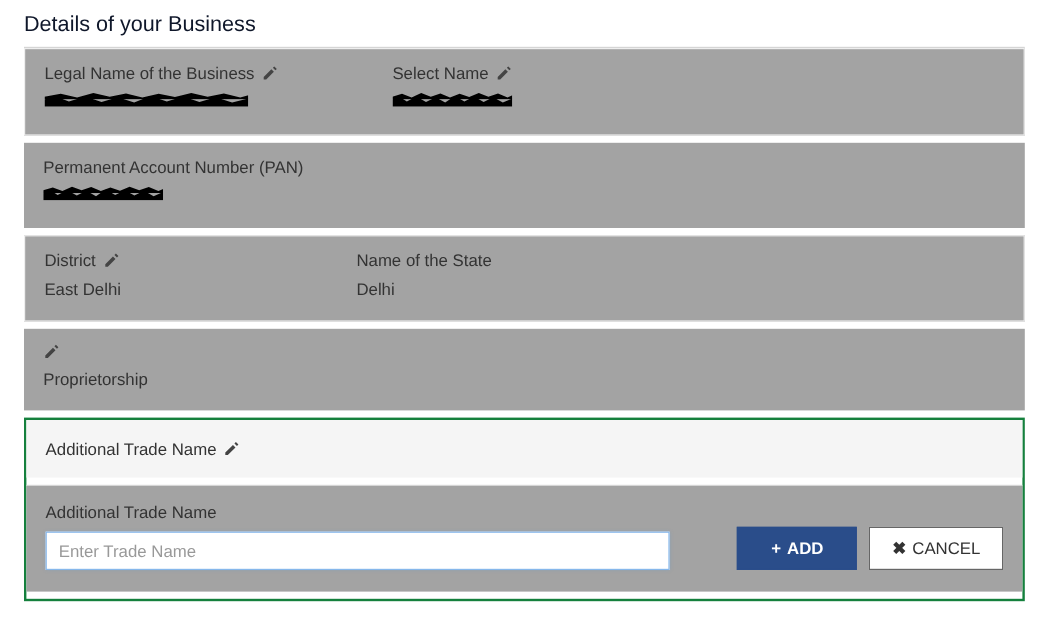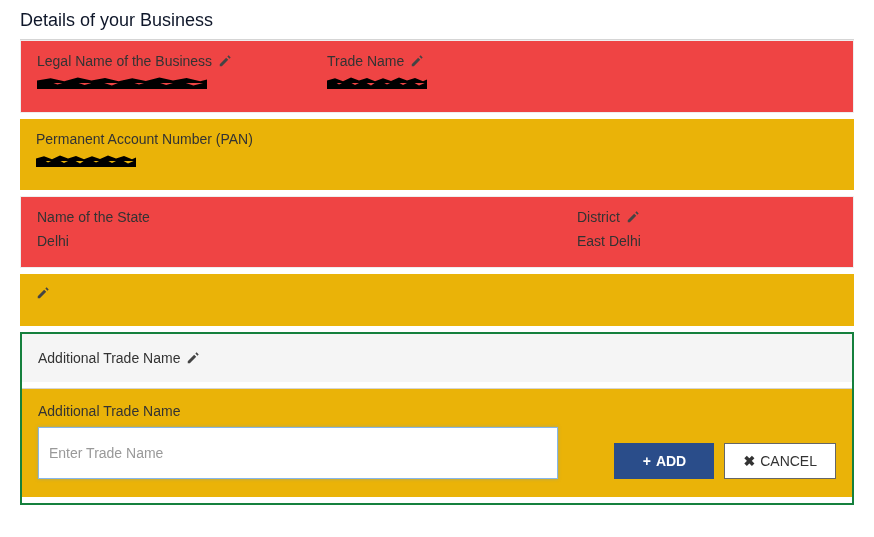--- a/index.html
+++ b/index.html
@@ -16,27 +16,27 @@
       font-size: 18px;
       font-weight: normal;
       margin-bottom: 8px;
     }
     .hr-line {
       border: none;
       border-top: 1px solid #d5d5d5;
       margin-bottom: 0;
     }
     .panel {
-      background: #ef4444;
+      background: #a3a3a3;
       padding: 12px 16px 18px 16px;
       margin-bottom: 6px;
       border: 1px solid #eee;
     }
     .panel-white {
-      background: #eab308;
+      background: #a3a3a3;
       padding: 12px 16px 18px 16px;
       margin-bottom: 6px;
     }
     .row { display: flex; }
     .field-group { flex: 1; }
     .field-group.narrow { flex: 0 0 290px; }
     .field-group.wide { flex: 0 0 380px; }
     .field-label {
       color: #333;
       font-size: 14px;
@@ -108,21 +108,21 @@
       flex: 0 0 520px;
     }
     .input-label {
       color: #333;
       font-size: 14px;
       margin-bottom: 8px;
       display: block;
     }
     .text-input {
       width: 100%;
-      height: 52px;
+      height: 32px;
       padding: 6px 10px;
       border: 1px solid #86b7eb;
       outline: none;
       font-size: 14px;
       color: #333;
       box-shadow: 0 0 3px rgba(100,160,220,0.5);
     }
     .text-input::placeholder { color: #999; }
     .btn-group {
       display: flex;
@@ -175,21 +175,21 @@
               <path d="M12.1 1.5l2.4 2.4-1.4 1.4-2.4-2.4 1.4-1.4zM2 11.6l7.3-7.3 2.4 2.4L4.4 14H2v-2.4z"></path>
             </svg>
         </span>
       </div>
       <div class="field-value">
         <span class="redacted scribble" style="width:170px"></span>
       </div>
     </div>
     <div class="field-group">
       <div class="field-label">
-        <span>Trade Name</span>
+        <span>Select Name</span>
         <span class="pencil-icon">
           <svg viewBox="0 0 16 16">
               <path d="M12.1 1.5l2.4 2.4-1.4 1.4-2.4-2.4 1.4-1.4zM2 11.6l7.3-7.3 2.4 2.4L4.4 14H2v-2.4z"></path>
             </svg>
         </span>
       </div>
       <div class="field-value">
         <span class="redacted scribble" style="width:100px"></span>
       </div>
     </div>
@@ -204,48 +204,49 @@
       </div>
       <div class="field-value">
         <span class="redacted scribble" style="width:100px"></span>
       </div>
     </div>
   </div>
 </div>
 
 <div class="panel">
   <div class="row">
-    <div class="field-group" style="flex:0 0 540px">
-      <div class="field-label">
-        <span>Name of the State</span>
-      </div>
-      <div class="field-value">Delhi</div>
-    </div>
     <div class="field-group">
       <div class="field-label">
         <span>District</span>
         <span class="pencil-icon">
           <svg viewBox="0 0 16 16">
               <path d="M12.1 1.5l2.4 2.4-1.4 1.4-2.4-2.4 1.4-1.4zM2 11.6l7.3-7.3 2.4 2.4L4.4 14H2v-2.4z"></path>
             </svg>
         </span>
       </div>
       <div class="field-value">East Delhi</div>
+    </div>
+    <div class="field-group" style="flex:0 0 540px">
+      <div class="field-label">
+        <span>Name of the State</span>
+      </div>
+      <div class="field-value">Delhi</div>
     </div>
   </div>
 </div>
 
 <div class="panel-white">
   <div class="field-label">
     <span class="pencil-icon">
       <svg viewBox="0 0 16 16">
           <path d="M12.1 1.5l2.4 2.4-1.4 1.4-2.4-2.4 1.4-1.4zM2 11.6l7.3-7.3 2.4 2.4L4.4 14H2v-2.4z"></path>
         </svg>
     </span>
   </div>
+  <div class="field-value">Proprietorship</div>
 </div>
 
 <div class="highlight-box">
   <div class="panel" style="background:#f5f5f5;padding:16px 16px;">
     <div class="field-label" style="margin-bottom:0">
       <span>Additional Trade Name</span>
       <span class="pencil-icon">
         <svg viewBox="0 0 16 16">
             <path d="M12.1 1.5l2.4 2.4-1.4 1.4-2.4-2.4 1.4-1.4zM2 11.6l7.3-7.3 2.4 2.4L4.4 14H2v-2.4z"></path>
           </svg>

